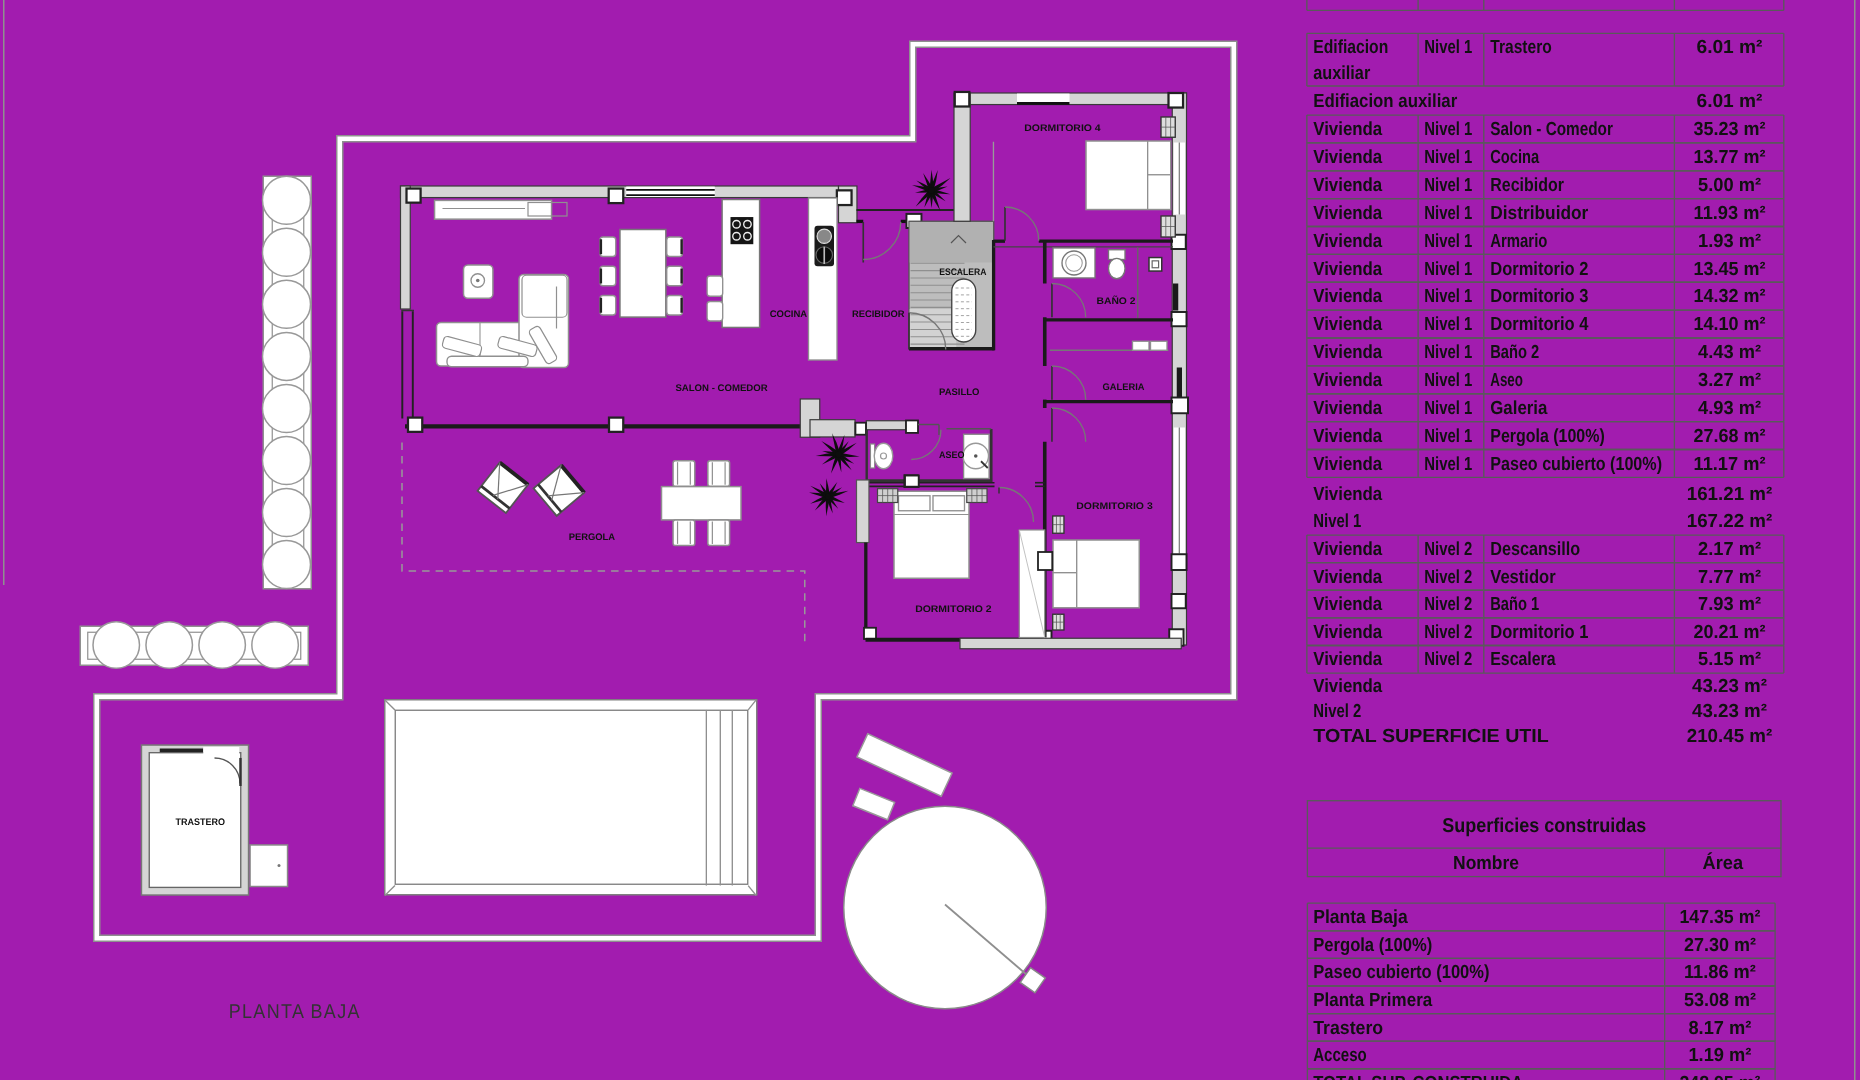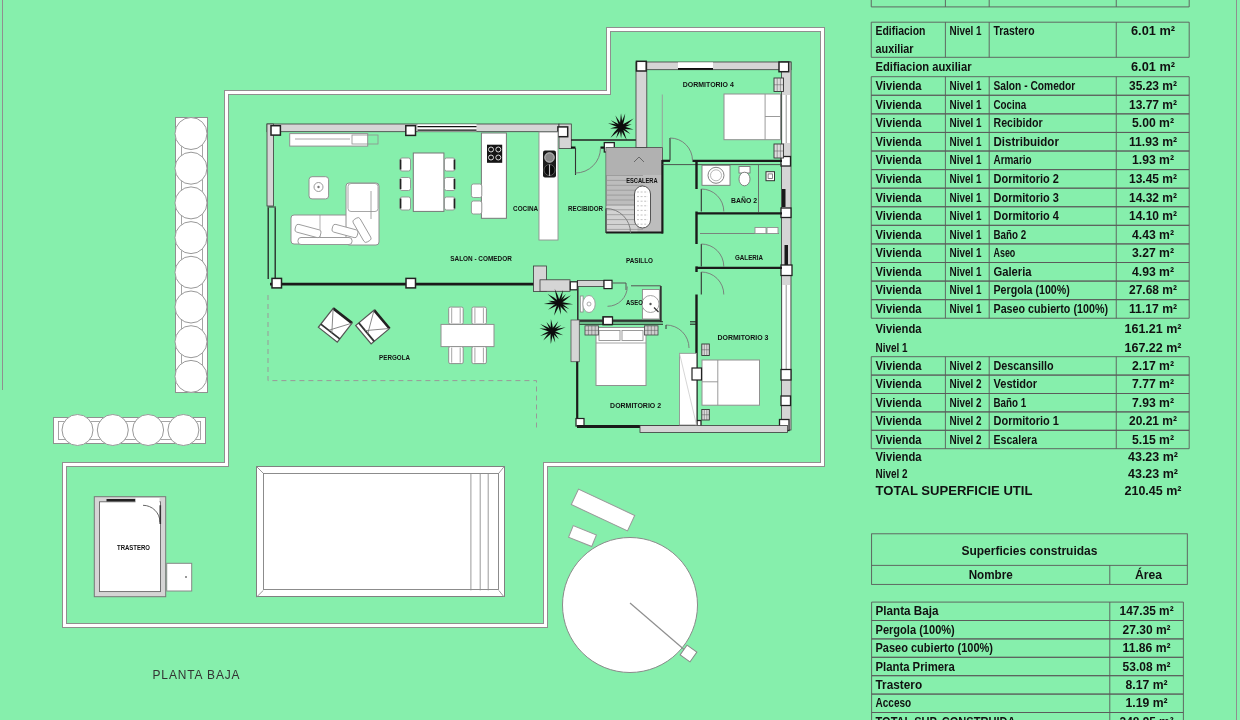--- a/index.html
+++ b/index.html
@@ -1,15 +1,15 @@
 <!DOCTYPE html>
 <html><head><meta charset="utf-8">
 <style>
   html,body { margin:0; padding:0; background:#fff; }
-  #page { position:relative; width:1240px; height:720px; background:#86efac; overflow:hidden; }
+  #page { position:relative; width:1240px; height:720px; background:#a21caf; overflow:hidden; }
 </style></head>
 <body>
 <div id="page">
 <svg width="1240" height="720" viewBox="0 0 1240 720">
 <line x1="2.5" y1="0" x2="2.5" y2="390" stroke="#8f8f8f" stroke-width="1"></line>
 <line x1="1236.5" y1="0" x2="1236.5" y2="720" stroke="#8f8f8f" stroke-width="1"></line>
 <path d="M 226.5 92.5 H 608.5 V 29.5 H 822.5 V 464.5 H 545.5 V 625.5 H 64.5 V 464.5 H 226.5 Z" stroke="#8f8f8f" stroke-width="5" fill="none"></path>
 <path d="M 226.5 92.5 H 608.5 V 29.5 H 822.5 V 464.5 H 545.5 V 625.5 H 64.5 V 464.5 H 226.5 Z" stroke="#ffffff" stroke-width="3" fill="none"></path>
 <rect x="175.5" y="117.5" width="32" height="275" stroke="#909090" stroke-width="1" fill="white"></rect>
 <rect x="181.5" y="123.5" width="21" height="263" stroke="#909090" stroke-width="0.8" fill="none"></rect>

